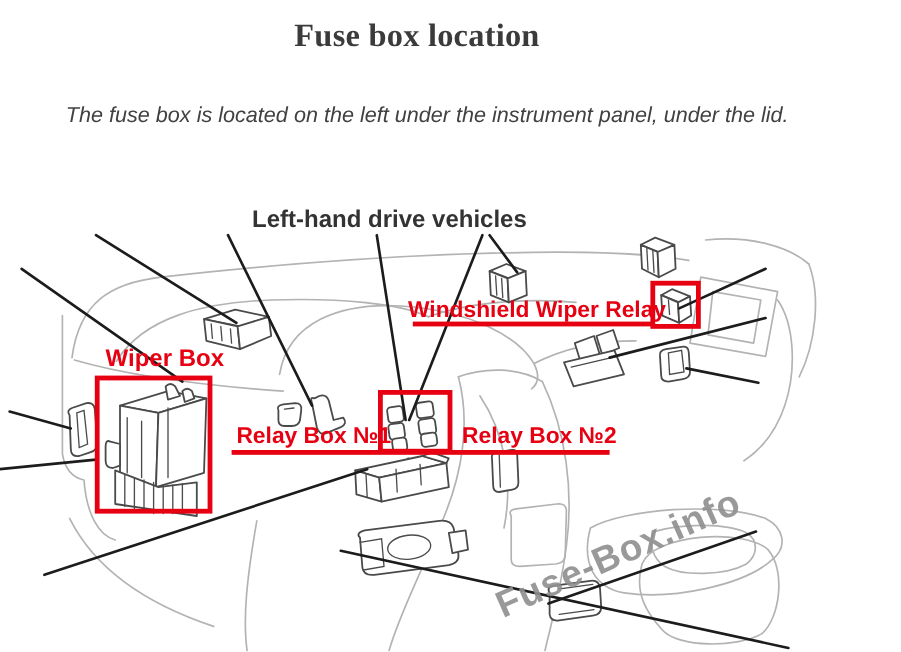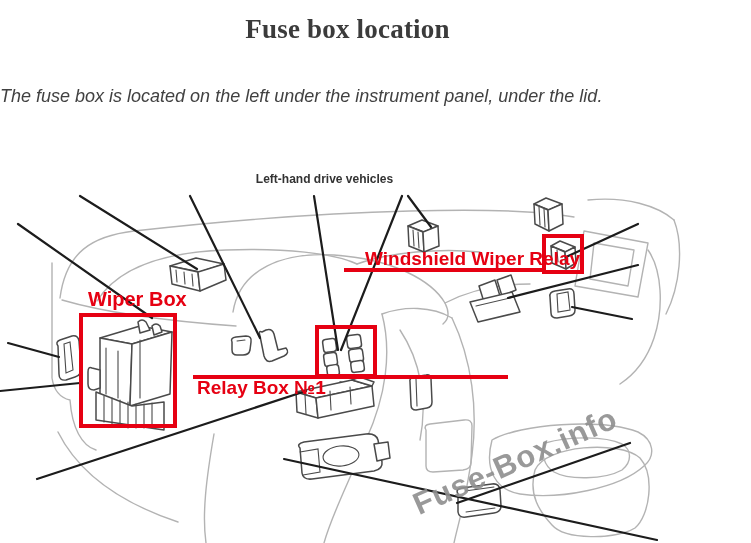--- a/index.html
+++ b/index.html
@@ -15,44 +15,44 @@
   .page{
     position:relative;width:751px;height:543px;background:#fff;overflow:hidden;
     font-family:"Liberation Sans",sans-serif;
   }
   .title{
     position:absolute;left:0;top:14px;width:649px;text-align:center;
     font-family:"Liberation Serif","DejaVu Serif",serif;
     font-size:27px;font-weight:700;color:var(--heading-dark);letter-spacing:.2px;margin-left:23px;
   }
   .subtitle{
-    position:absolute;left:0;width:712px;text-align:left;
+    position:absolute;left:0;width:712px;text-align:center;
     font-style:italic;font-size:18px;color:var(--body-dark);
   }
   .subtitle.l1{top:86px;}
   .subtitle.l2{top:115px;}
   .caption{
     position:absolute;left:0;top:172px;width:649px;text-align:center;
-    font-weight:700;font-size:12px;color:#333;
+    font-weight:700;font-size:20px;color:#333;
   }
   svg.diagram{position:absolute;left:0;top:0;}
   .lg{stroke:var(--sketch-gray);stroke-width:1.4;fill:none;stroke-linecap:round;stroke-linejoin:round;}
   .cl{stroke:var(--callout-black);stroke-width:2.2;fill:none;stroke-linecap:round;}
   .cp{stroke:var(--component-gray);stroke-width:1.5;fill:#fff;stroke-linejoin:round;}
   .cpd{stroke:var(--component-gray);stroke-width:1.1;fill:none;stroke-linecap:round;}
   .redbox{
     position:absolute;border:4px solid var(--annotation-red);box-sizing:border-box;
   }
   .redline{position:absolute;height:4px;background:var(--annotation-red);}
   .redlabel{
     position:absolute;color:var(--annotation-red);font-weight:700;font-size:19px;white-space:nowrap;
   }
   .fuse-label{left:88px;top:288px;font-size:20px;}
-  .wiper-label{left:365px;top:248px;}
-  .relay1-label{left:197px;top:353px;margin-top:24px;}
+  .wiper-label{left:340px;top:248px;}
+  .relay1-label{left:197px;top:353px;}
   .relay2-label{left:385px;top:353px;}
   .watermark{
     position:absolute;left:415px;top:488px;color:var(--watermark-gray);
     font-weight:700;font-size:31px;letter-spacing:1px;white-space:nowrap;
     transform:rotate(-24deg);transform-origin:left center;opacity:.9;
   }
 </style>
 </head>
 <body>
 
@@ -204,15 +204,16 @@
 
   <div class="redbox" style="left:79px;top:313px;width:98px;height:115px;"></div>
   <div class="redbox" style="left:315px;top:325px;width:62px;height:53px;"></div>
   <div class="redbox" style="left:542px;top:234px;width:42px;height:40px;"></div>
   <div class="redline" style="left:344px;top:268px;width:200px;"></div>
   <div class="redline" style="left:193px;top:375px;width:315px;"></div>
 
   <div class="redlabel fuse-label">Wiper Box</div>
   <div class="redlabel wiper-label">Windshield Wiper Relay</div>
   <div class="redlabel relay1-label">Relay Box №1</div>
+  <div class="redlabel relay2-label">Relay Box №2</div>
 
   <div class="watermark">Fuse-Box.info</div>
 </div>
 
 </body></html>

